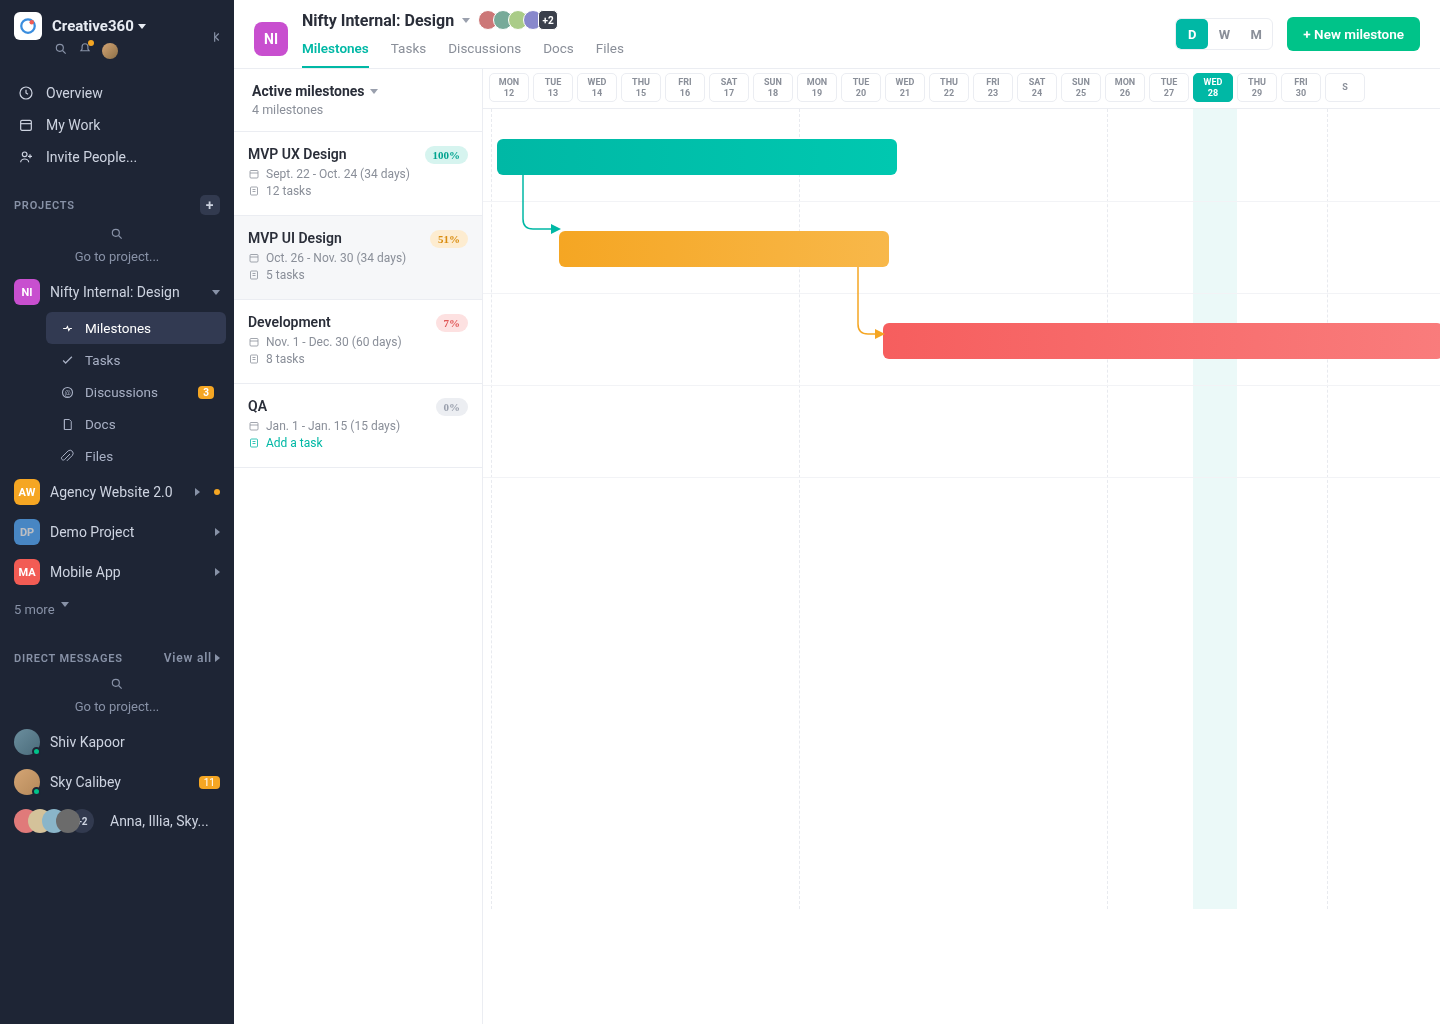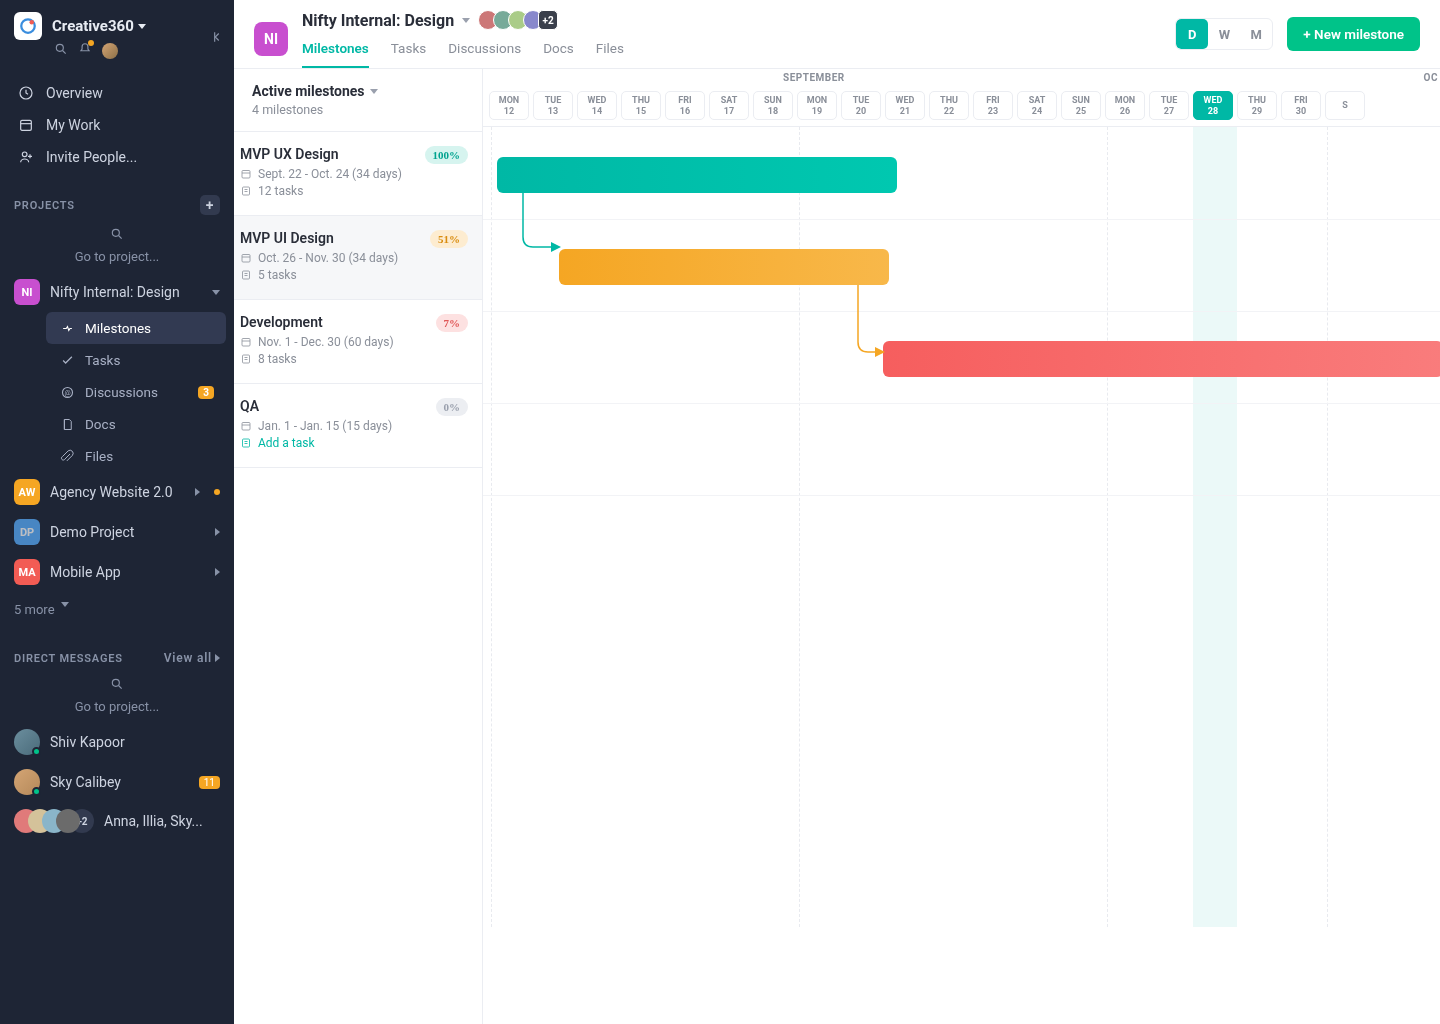--- a/index.html
+++ b/index.html
@@ -89,21 +89,21 @@
   .view-toggle{display:flex;border:1px solid var(--border-light);border-radius:6px;overflow:hidden;}
   .vt-btn{width:32px;height:30px;display:flex;align-items:center;justify-content:center;font-size:13px;font-weight:700;color:var(--txt-mid);cursor:pointer;}
   .vt-btn.active{background:var(--accent-teal);color:#fff;border-radius:5px;}
   .new-milestone-btn{background:var(--accent-green);color:#fff;border:none;padding:9px 16px;border-radius:6px;font-size:13.5px;font-weight:600;cursor:pointer;}
 
   .content{flex:1;display:flex;min-height:0;}
   .ms-panel{width:249px;border-right:1px solid var(--border-light);display:flex;flex-direction:column;flex-shrink:0;}
   .ms-header{padding:14px 18px;border-bottom:1px solid var(--border-light);}
   .ms-title{font-size:14px;font-weight:700;color:var(--txt-dark);display:flex;align-items:center;gap:5px;}
   .ms-count{font-size:12.5px;color:var(--txt-mid);margin-top:3px;}
-  .ms-item{padding:14px 6px;border-bottom:1px solid var(--border-light);position:relative;cursor:pointer;}
+  .ms-item{padding:14px 14px;border-bottom:1px solid var(--border-light);position:relative;cursor:pointer;}
   .ms-item.sel{background:#f6f7f9;}
   .ms-name{font-size:14px;font-weight:600;color:var(--txt-dark);margin-bottom:5px;}
   .ms-meta{font-size:12px;color:var(--txt-mid);display:flex;align-items:center;gap:6px;margin-bottom:3px;}
   .ms-meta svg{width:12px;height:12px;}
   .ms-pct{position:absolute;top:14px;right:14px;font-size:11px;font-weight:700;padding:3px 8px;border-radius:10px;font-family:Liberation Serif, serif;}
   .pct-100{background:#d6f4ef;color:#00a38f;}
   .pct-51{background:#fdecd0;color:#d98c0e;}
   .pct-7{background:#fde1e1;color:#e05555;}
   .pct-0{background:#eceef2;color:#9aa0ad;}
   .add-task-link{color:var(--accent-teal);}
@@ -297,21 +297,21 @@
       <span class="dm-badge">11</span>
     </div>
     <div class="dm-item">
       <div class="dm-group-av">
         <div class="dm-av" style="background:#e07a7a"></div>
         <div class="dm-av" style="background:#d4c29a"></div>
         <div class="dm-av" style="background:#8ab5c9"></div>
         <div class="dm-av" style="background:#6b6b6b"></div>
         <div class="dm-group-more">+2</div>
       </div>
-      <span style="margin-left:0;">Anna, Illia, Sky...</span>
+      <span style="margin-left:6px;">Anna, Illia, Sky...</span>
     </div>
   </div>
 </aside>
 
 <main class="main">
   <div class="topbar">
     <div class="proj-icon-lg">
         <span>NI</span>
       </div>
     <div class="topbar-left">
@@ -425,24 +425,20 @@
               </svg>
               <span>Add a task</span>
             </div>
     <div class="ms-pct pct-0">0%</div>
           </div>
         </div>
     </div>
 
     <div class="gantt">
       <div class="gantt-header">
-        <div class="month-row">
-          <span class="month-lbl" style="left:300px">SEPTEMBER</span>
-          <span class="month-lbl" style="right:2px">OC</span>
-        </div>
         <div class="day-row" id="day-row">
             <div class="day-cell">
               <span>MON</span>
               <span>12</span>
             </div>
             <div class="day-cell">
               <span>TUE</span>
               <span>13</span>
             </div>
             <div class="day-cell">

